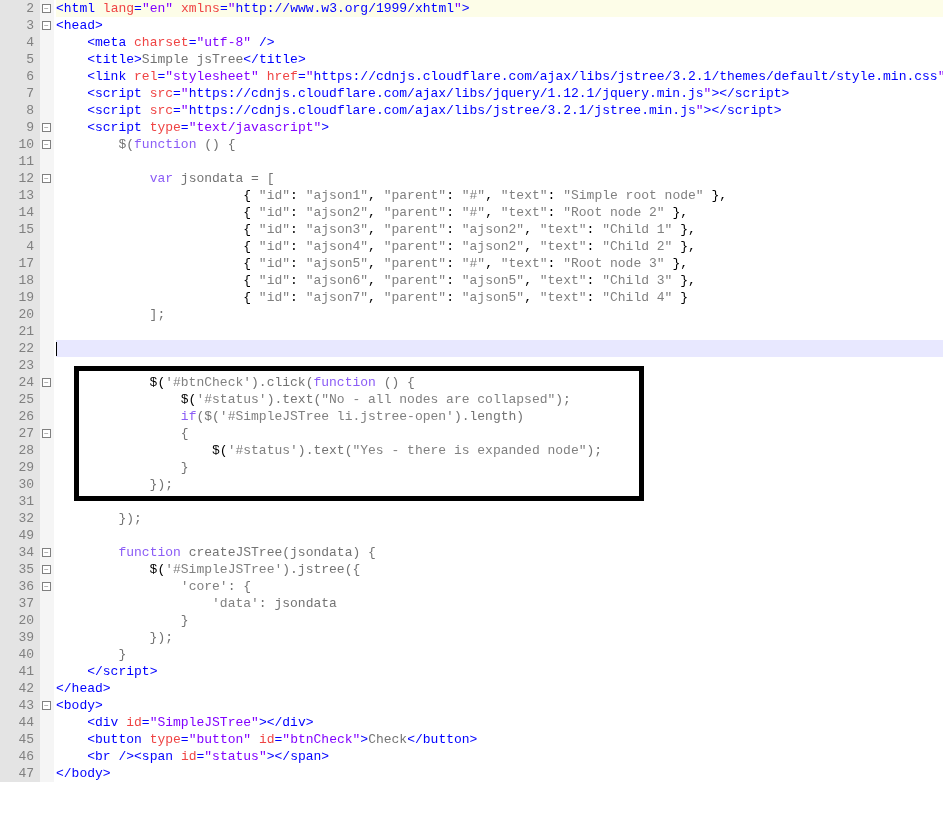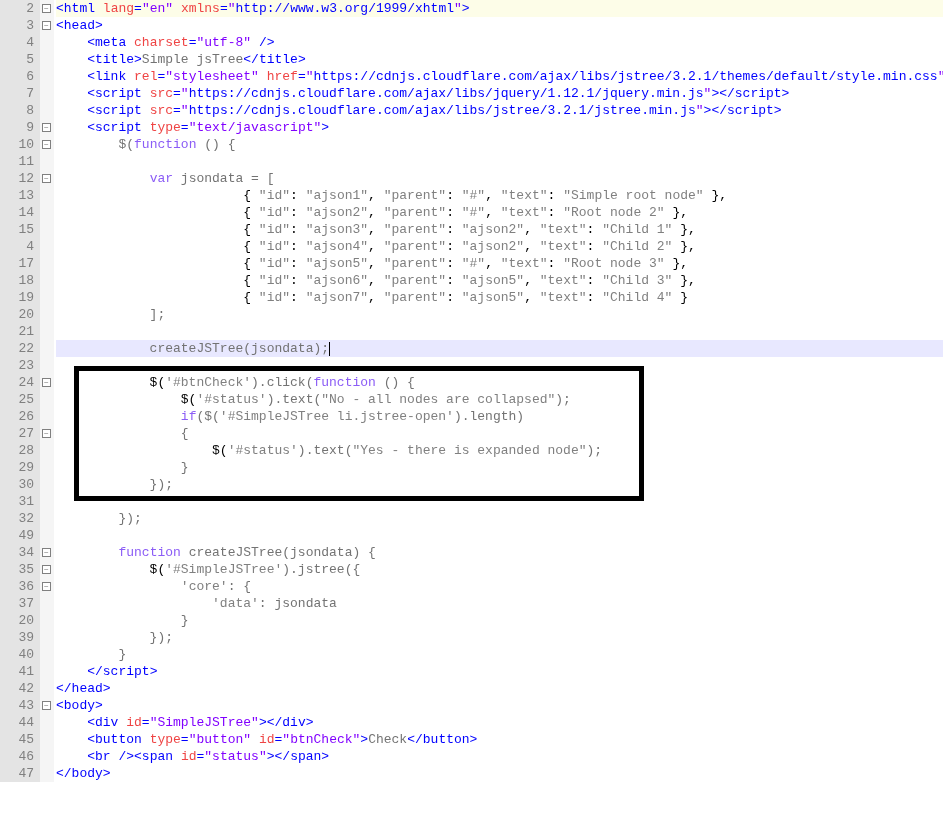--- a/index.html
+++ b/index.html
@@ -176,21 +176,21 @@
   <div class="line"><span>                        { </span><span class="strjs">"id"</span><span>: </span><span class="strjs">"ajson5"</span><span>, </span><span class="strjs">"parent"</span><span>: </span><span class="strjs">"#"</span><span>, </span><span class="strjs">"text"</span><span>: </span><span class="strjs">"Root node 3"</span><span> },</span></div>
 
   <div class="line"><span>                        { </span><span class="strjs">"id"</span><span>: </span><span class="strjs">"ajson6"</span><span>, </span><span class="strjs">"parent"</span><span>: </span><span class="strjs">"ajson5"</span><span>, </span><span class="strjs">"text"</span><span>: </span><span class="strjs">"Child 3"</span><span> },</span></div>
 
   <div class="line"><span>                        { </span><span class="strjs">"id"</span><span>: </span><span class="strjs">"ajson7"</span><span>, </span><span class="strjs">"parent"</span><span>: </span><span class="strjs">"ajson5"</span><span>, </span><span class="strjs">"text"</span><span>: </span><span class="strjs">"Child 4"</span><span> }</span></div>
 
   <div class="line"><span class="txt">            ];</span></div>
 
   <div class="line"></div>
 
-  <div class="line cur-line"><span class="txt">            createJSTree(jsondata);</span><span class="caret"></span></div>
+  <div class="line cur-line"><span class="caret"></span></div>
 
   <div class="line"></div>
 
   <div class="line"><span>            $(</span><span class="strjs">'#btnCheck'</span><span class="txt">).click(</span><span class="kw2">function</span><span class="txt"> () {</span></div>
 
   <div class="line"><span>                $(</span><span class="strjs">'#status'</span><span class="txt">).text(</span><span class="strjs">"No - all nodes are collapsed"</span><span class="txt">);</span></div>
 
   <div class="line"><span>                </span><span class="kw2">if</span><span class="txt">($(</span><span class="strjs">'#SimpleJSTree li.jstree-open'</span><span class="txt">).length)</span></div>
 
   <div class="line"><span class="txt">                {</span></div>

